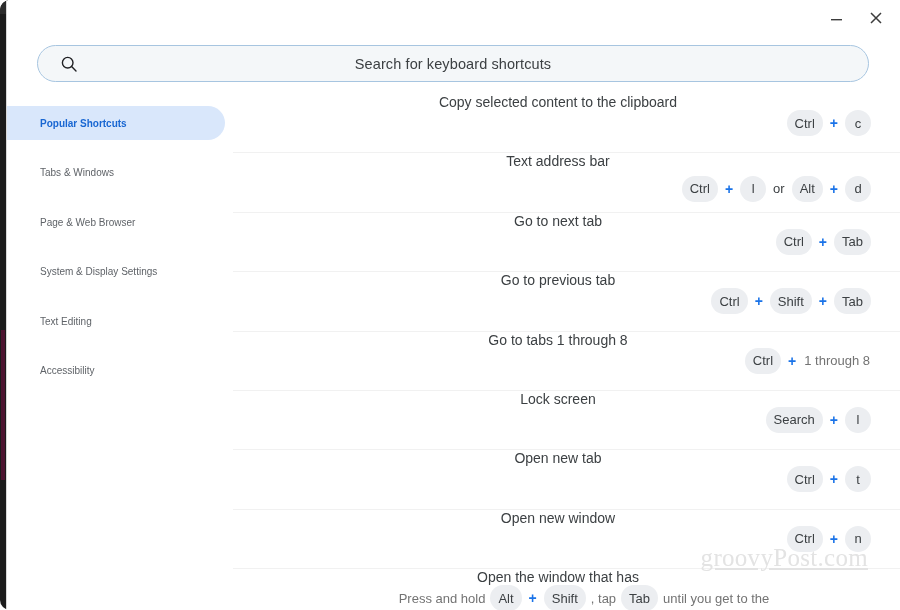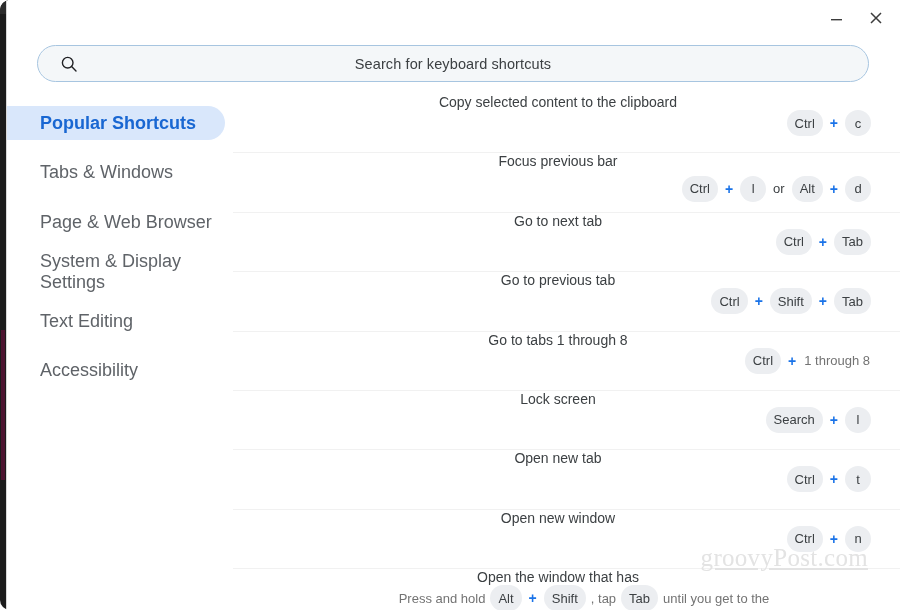--- a/index.html
+++ b/index.html
@@ -120,21 +120,21 @@
     height: 100%;
     padding-top: 12px;
   }
   .nav-item {
     position: relative;
     height: 34px;
     margin-bottom: 15.5px;
     display: flex;
     align-items: center;
     padding-left: 33px;
-    font-size: 18px;
+    font-size: 10px;
     color: #5f6368;
     cursor: pointer;
     border-radius: 0 17px 17px 0;
     margin-right: 8px;
   }
   .nav-item.selected {
     background: #d9e7fb;
     color: #1967d2;
     font-weight: bold;
   }
@@ -293,21 +293,21 @@
       <div class="list" id="list">
           <div class="row">
             <div class="row-desc">Copy selected content to the clipboard</div>
             <div class="row-keys">
               <span class="key">Ctrl</span>
               <span class="plus">+</span>
               <span class="key">c</span>
             </div>
           </div>
           <div class="row">
-            <div class="row-desc">Focus previous bar</div>
+            <div class="row-desc">Text address bar</div>
             <div class="row-keys">
               <span class="key">Ctrl</span>
               <span class="plus">+</span>
               <span class="key">l</span>
               <span class="sep-text">or</span>
               <span class="key">Alt</span>
               <span class="plus">+</span>
               <span class="key">d</span>
             </div>
           </div>

